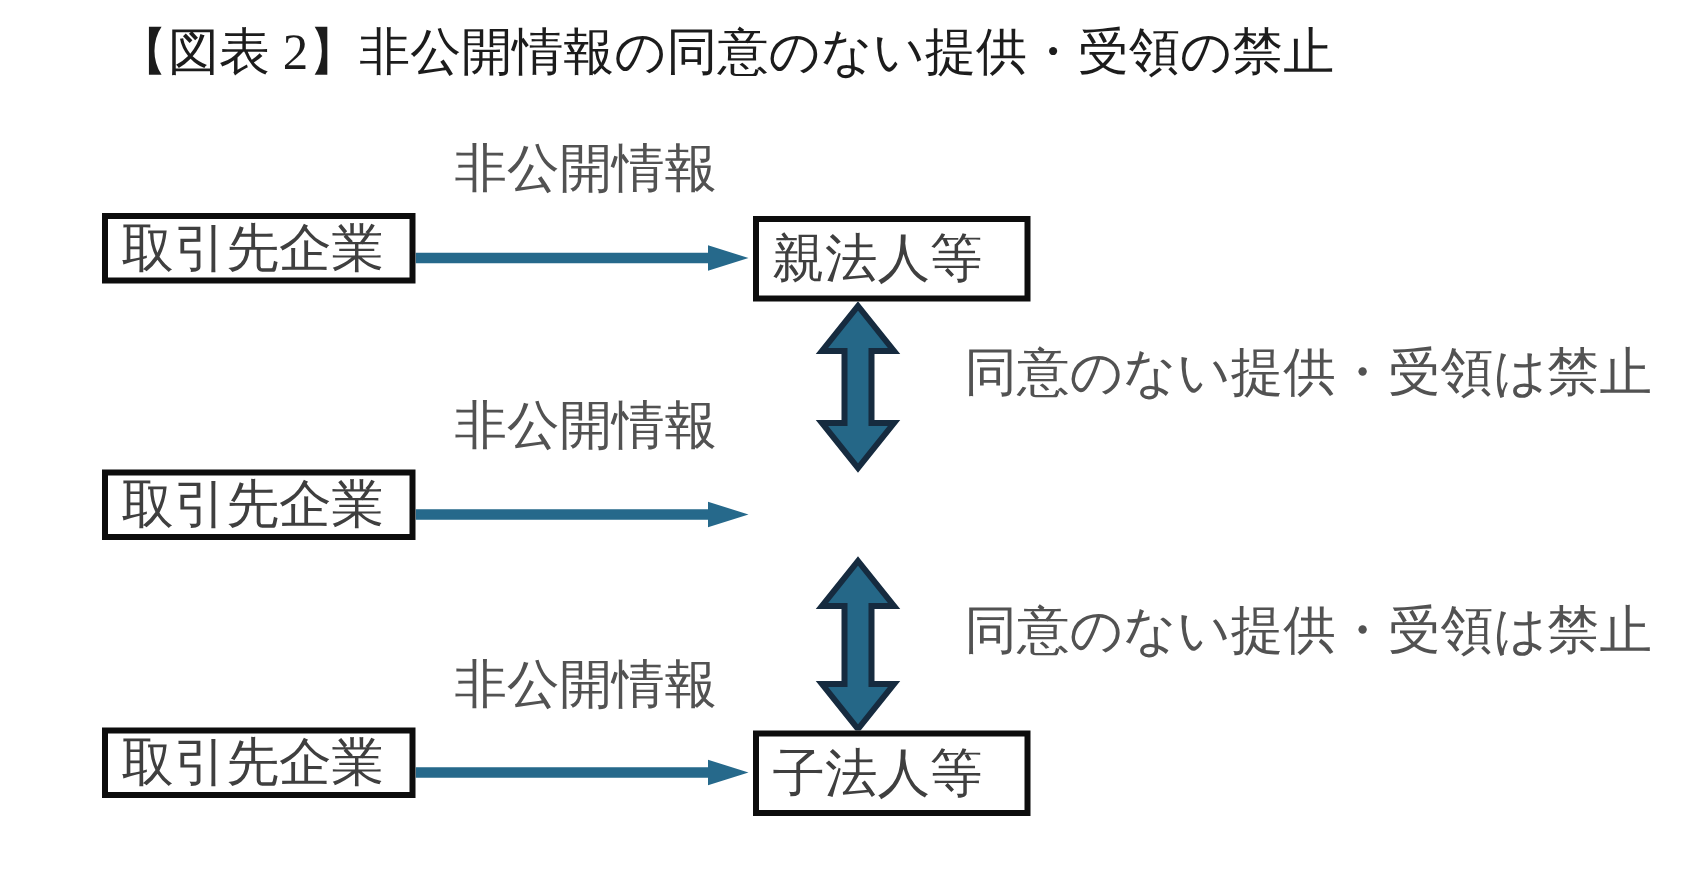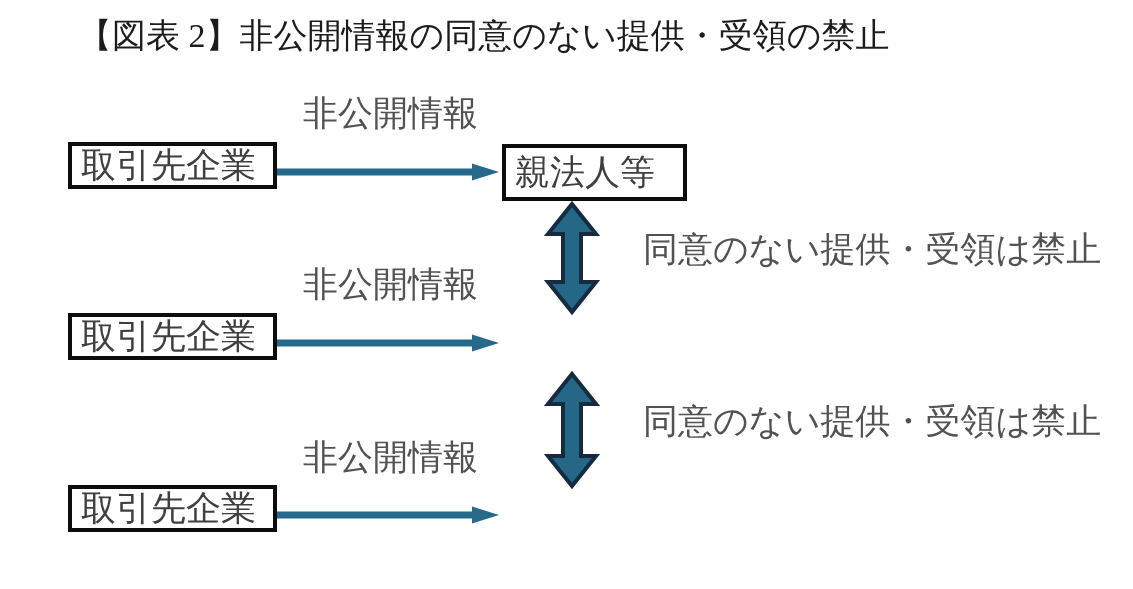--- a/index.html
+++ b/index.html
@@ -77,14 +77,15 @@
 
   <div class="prohibit-label" style="top:228px">同意のない提供・受領は禁止</div>
 
   <div class="flow-label" style="top:263px">非公開情報</div>
   <div class="box box-left" style="top:313px">取引先企業</div>
 
   <div class="prohibit-label" style="top:400px">同意のない提供・受領は禁止</div>
 
   <div class="flow-label" style="top:436px">非公開情報</div>
   <div class="box box-left" style="top:485px">取引先企業</div>
+  <div class="box box-right" style="top:487px">子法人等</div>
 
 </div>
 
 </body></html>

